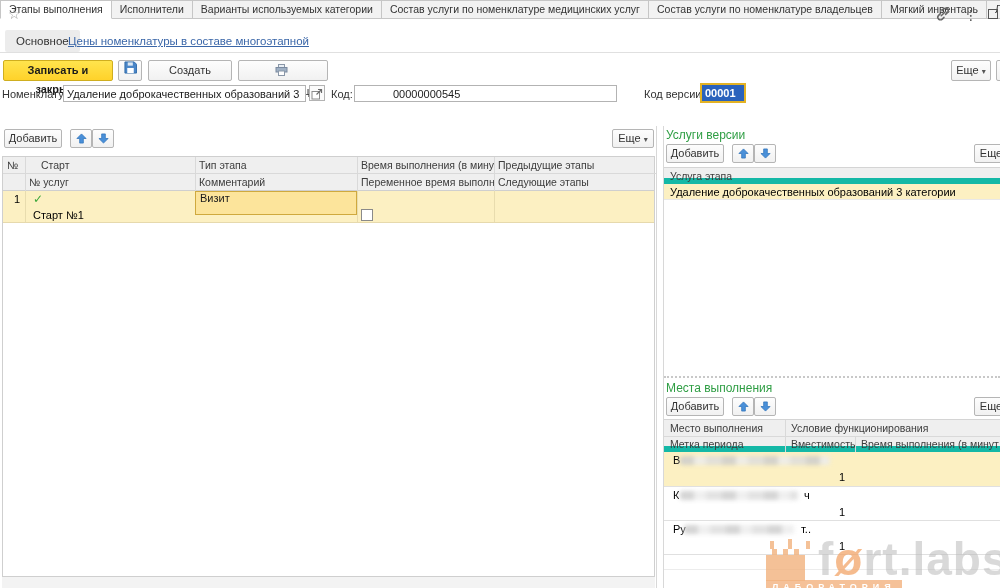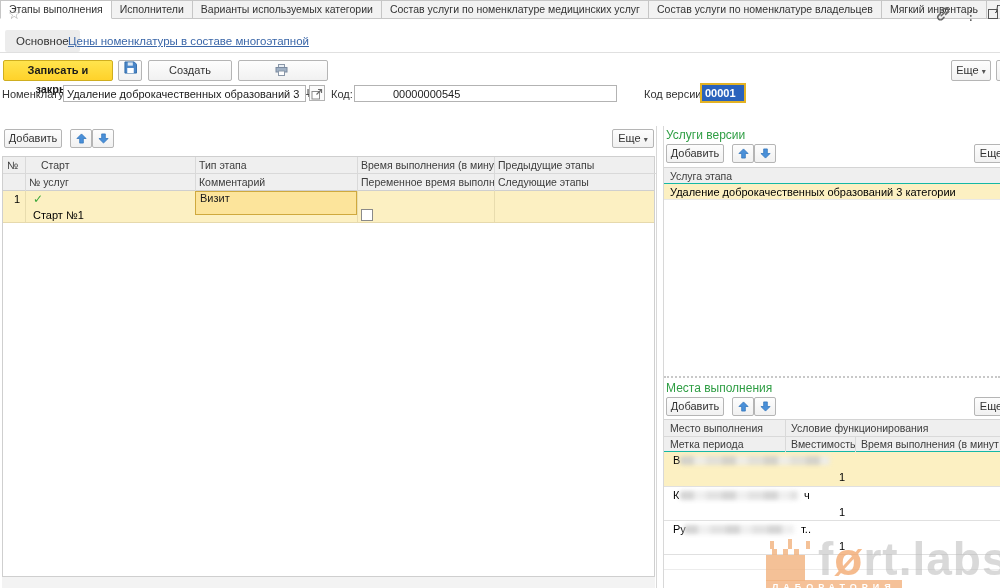--- a/index.html
+++ b/index.html
@@ -54,21 +54,21 @@
 
   .ltable { left:2px; top:156px; width:653px; height:421px; border:1px solid #cfcfcf; background:#fff; }
   .lt-head { position:absolute; left:0; top:0; width:100%; height:34px; background:#efefef; border-bottom:1px solid #cfcfcf; }
   .sel-row { position:absolute; background:#fcf0c2; }
   .active-cell { position:absolute; background:#fce49b; border:1px solid #cfa93e; font-size:11px;
                  line-height:13px; padding-left:4px; }
   .chk { position:absolute; width:12px; height:12px; background:#fff; border:1px solid #8a8a8a; }
   .check { color:#3aa63a; font-weight:bold; font-size:12px; }
 
   .panel-title { position:absolute; font-size:12px; color:#2f9e44; }
-  .rtable-head { position:absolute; background:#efefef; border-top:1px solid #d4d4d4; border-bottom:1px solid #14b8a6; }
+  .rtable-head { position:absolute; background:#efefef; border-top:1px solid #d4d4d4; border-bottom:6px solid #14b8a6; }
 
   .splitter-v { left:656px; top:126px; width:8px; height:462px;
                 border-left:1px solid #d8d8d8; border-right:1px solid #d8d8d8; background:#fff; }
   .splitter-h { left:664px; top:376px; width:336px; height:0;
                 border-top:2px dotted #c8c8c8; }
 
   .blur-block { display:inline-block; height:9px; border-radius:2px; vertical-align:middle;
                 background:repeating-linear-gradient(90deg,#cdcdcd 0 14px,#ececec 14px 26px,#dddddd 26px 42px);
                 filter:blur(2px); opacity:.85; }
 

